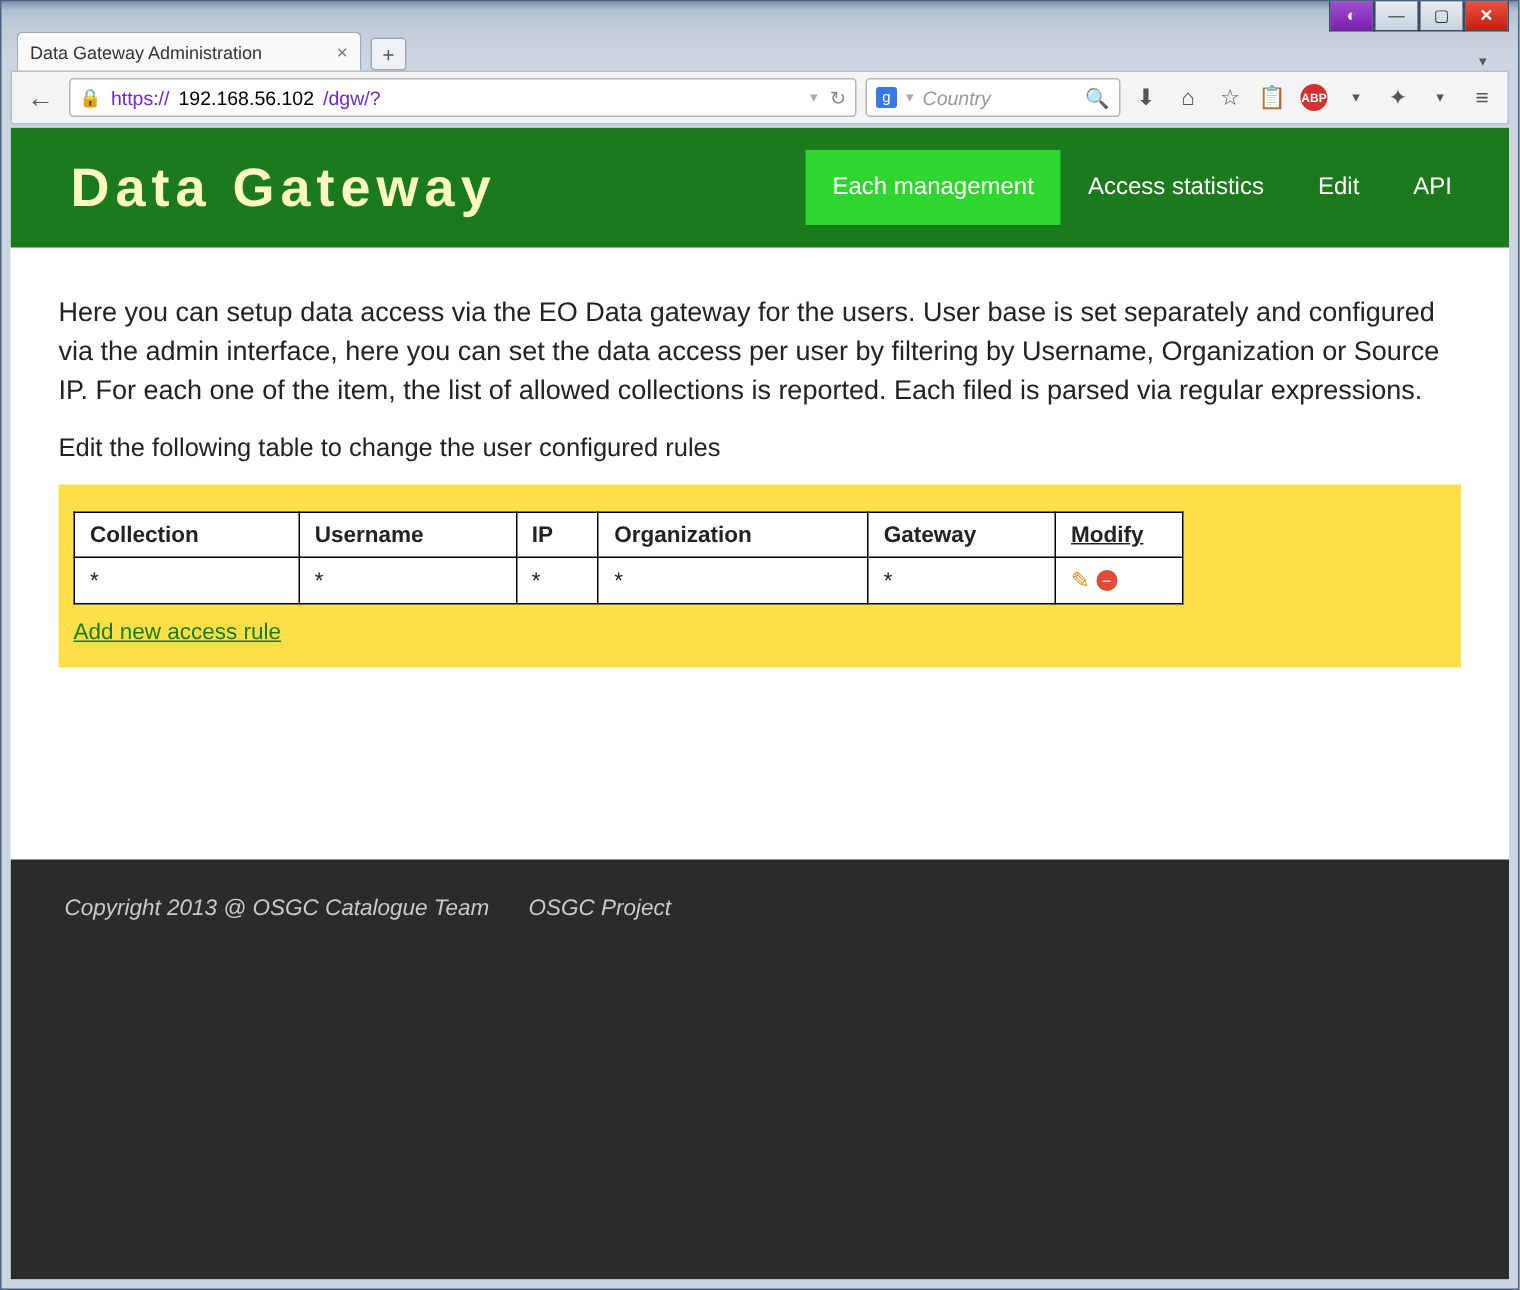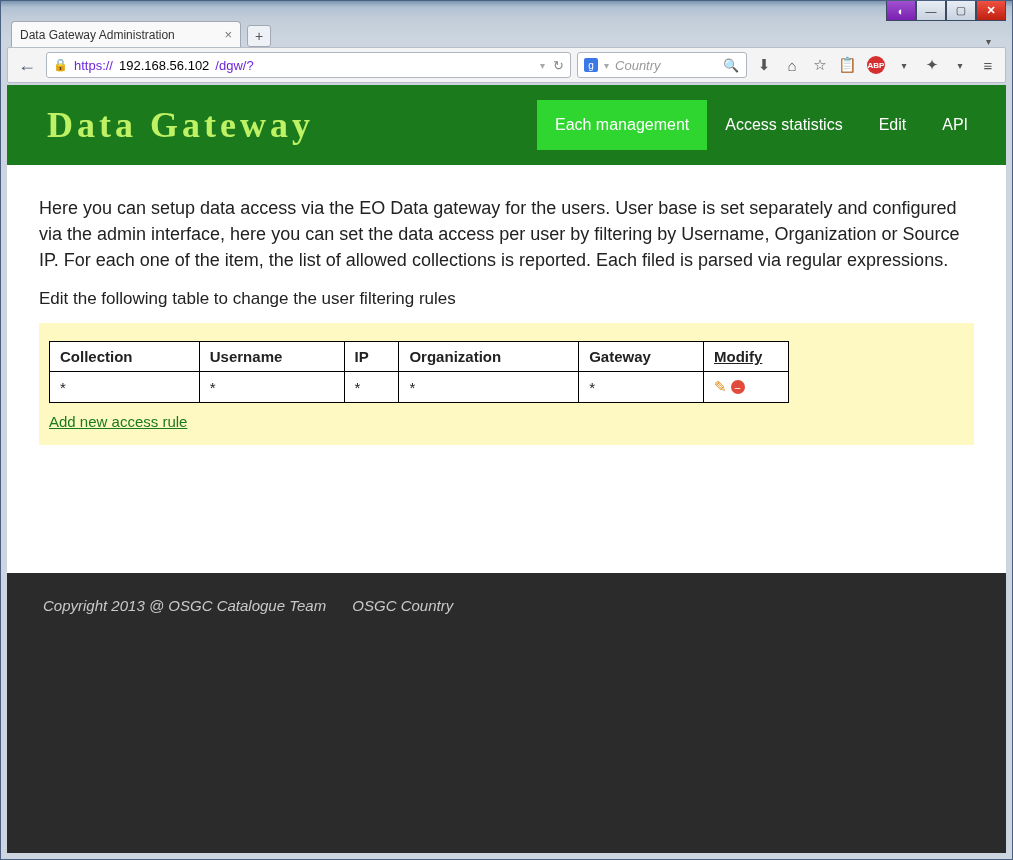--- a/index.html
+++ b/index.html
@@ -115,43 +115,43 @@
     background:#fff;
     overflow:hidden;
   }
   .page-header {
     background:#1b7a1b;
     height:80px;
     display:flex; align-items:center;
     padding: 0 20px 0 40px;
   }
   .logo {
-    font-family: Liberation Serif, serif;
+    font-family: Liberation Sans, sans-serif;
     font-weight: bold;
     font-size: 36px;
-    color:#bef264;
+    color:#fef9c3;
     letter-spacing: 4px;
   }
   .nav {
     margin-left:auto; display:flex; align-items:stretch; height:50px;
   }
   .nav a {
     display:flex; align-items:center;
     padding: 0 18px;
     color:#fff; text-decoration:none; font-size:16px;
   }
   .nav a.active { background:#2fd62f; }
   .content {
     padding: 30px 32px 20px 32px;
     color:#222;
   }
   .intro { font-size:18px; line-height:1.45; margin-bottom:16px;}
   .subhead { font-size:17px; margin-bottom:14px;}
   .panel {
-    background:#fef9c3;
+    background:#fde047;
     padding:18px 10px 14px 10px;
   }
   table.rules {
     border-collapse: collapse;
     background:#fff;
     width: 740px;
   }
   table.rules th, table.rules td {
     border:1px solid #000;
     padding:6px 10px;
@@ -239,21 +239,21 @@
       <div class="nav">
         <a href="#" class="active">Each management</a>
         <a href="#">Access statistics</a>
         <a href="#">Edit</a>
         <a href="#">API</a>
       </div>
     </div>
 
     <div class="content">
       <p class="intro">Here you can setup data access via the EO Data gateway for the users. User base is set separately and configured via the admin interface, here you can set the data access per user by filtering by Username, Organization or Source IP. For each one of the item, the list of allowed collections is reported. Each filed is parsed via regular expressions.</p>
-      <p class="subhead">Edit the following table to change the user filtering rules</p>
+      <p class="subhead">Edit the following table to change the user configured rules</p>
 
       <div class="panel">
         <table class="rules">
           <thead>
             <tr>
               <th class="col-collection">Collection</th>
               <th class="col-username">Username</th>
               <th class="col-ip">IP</th>
               <th class="col-org">Organization</th>
               <th class="col-country">Gateway</th>
@@ -275,17 +275,17 @@
               </td>
             </tr>
           </tbody>
         </table>
         <a href="#" class="addlink">Add new access rule</a>
       </div>
     </div>
 
     <div class="footer">
       <span>Copyright 2013 @ OSGC Catalogue Team</span>
-      <span>OSGC Country</span>
+      <span>OSGC Project</span>
     </div>
 
   </div>
 </div>
 
 </body></html>

